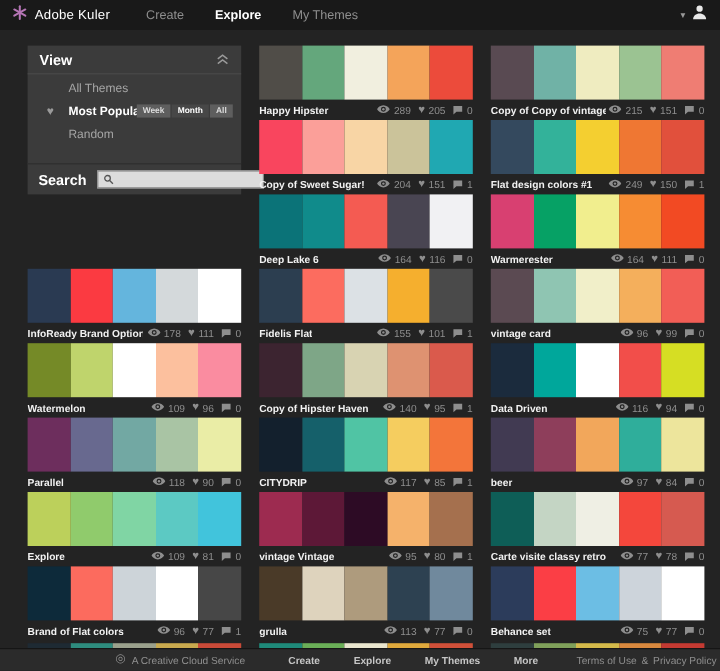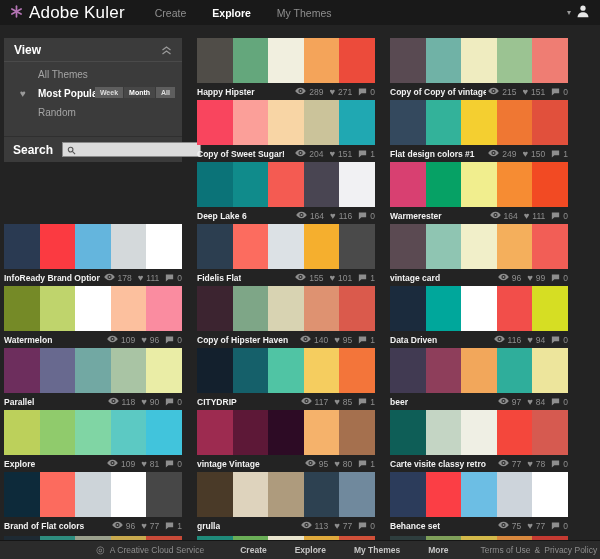--- a/index.html
+++ b/index.html
@@ -5,29 +5,29 @@
   * { box-sizing: border-box; margin: 0; padding: 0; }
   html,body { width:600px; height:559px; overflow:hidden; }
   body {
     background:#232323;
     font-family:"Liberation Sans", sans-serif;
     position:relative;
   }
   
   .topbar { height:25px; background:#191919; display:flex; align-items:center; padding:0 10px; }
   .logo { display:flex; align-items:center; gap:6px; }
-  .logo-text { color:#ffffff; font-size:17px; letter-spacing:.2px; }
+  .logo-text { color:#ffffff; font-size:11px; letter-spacing:.2px; }
   .nav { display:flex; margin-left:30px; gap:26px; }
   .nav-item { color:#8f8f8f; font-size:10.5px; cursor:pointer; }
   .nav-item.active { color:#ffffff; font-weight:bold; }
   .top-right { margin-left:auto; display:flex; align-items:center; gap:5px; }
   .caret { color:#999; font-size:8px; }
 
   
-  .content { position:absolute; top:25px; left:4px; display:flex; gap:15px; padding-top:13px; }
+  .content { position:absolute; top:25px; left:23px; display:flex; gap:15px; padding-top:13px; }
   .gcol { width:178px; display:flex; flex-direction:column; }
   .card { height:62px; cursor:pointer; }
   .swatches { height:45px; display:flex; }
   .sw { flex:1; }
   .meta { height:17px; display:flex; align-items:center; justify-content:space-between; }
   .cname { color:#f2f2f2; font-size:8.5px; font-weight:bold; white-space:nowrap; overflow:hidden; max-width:96px; }
   .stats { display:flex; align-items:flex-start; color:#8E8E8E; font-size:8.5px; }
   .stats .ic { display:inline-flex; align-items:center; margin-right:3px; }
   .stats .num { margin-right:6px; }
   .stats .num:last-child { margin-right:0; }
@@ -310,21 +310,21 @@
           <span class="cname">Happy Hipster</span>
           <span class="stats">
             <span class="ic">
               <svg width="11" height="8" viewBox="0 0 24 16">
                 <path fill="#8E8E8E" d="M12 1C6.5 1 2 5.1 .5 8 2 10.9 6.5 15 12 15s10-4.1 11.5-7C22 5.1 17.5 1 12 1zm0 11.5A4.5 4.5 0 1 1 12 3.5a4.5 4.5 0 0 1 0 9z"></path>
                 <circle fill="#8E8E8E" cx="12" cy="8" r="2.2"></circle>
               </svg>
             </span>
             <span class="num">289</span>
             <span class="ic heart-glyph">♥</span>
-            <span class="num">271</span>
+            <span class="num">205</span>
             <span class="ic">
               <svg width="9" height="9" viewBox="0 0 16 16">
                 <path fill="#8E8E8E" d="M1.5 2.5h13v8.5H6l-4.5 4v-4h0z"></path>
               </svg>
             </span>
             <span class="num">0</span>
           </span>
         </div>
       </div>
       <div class="card">

